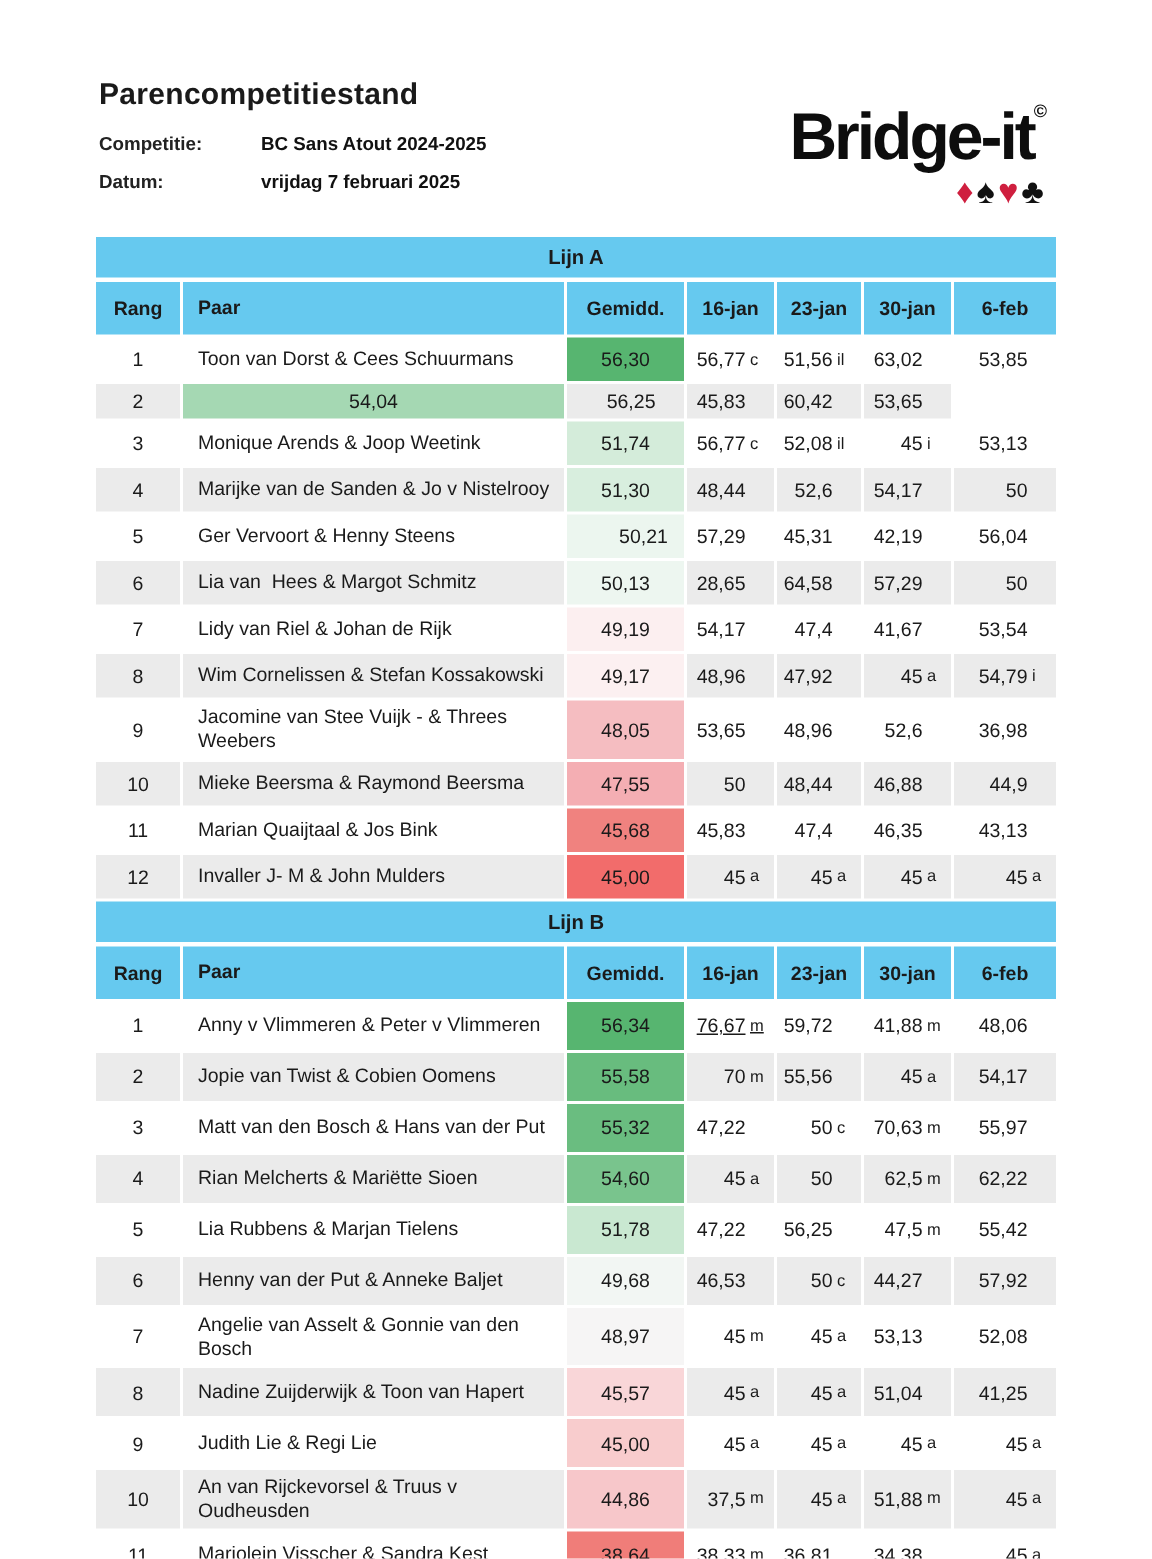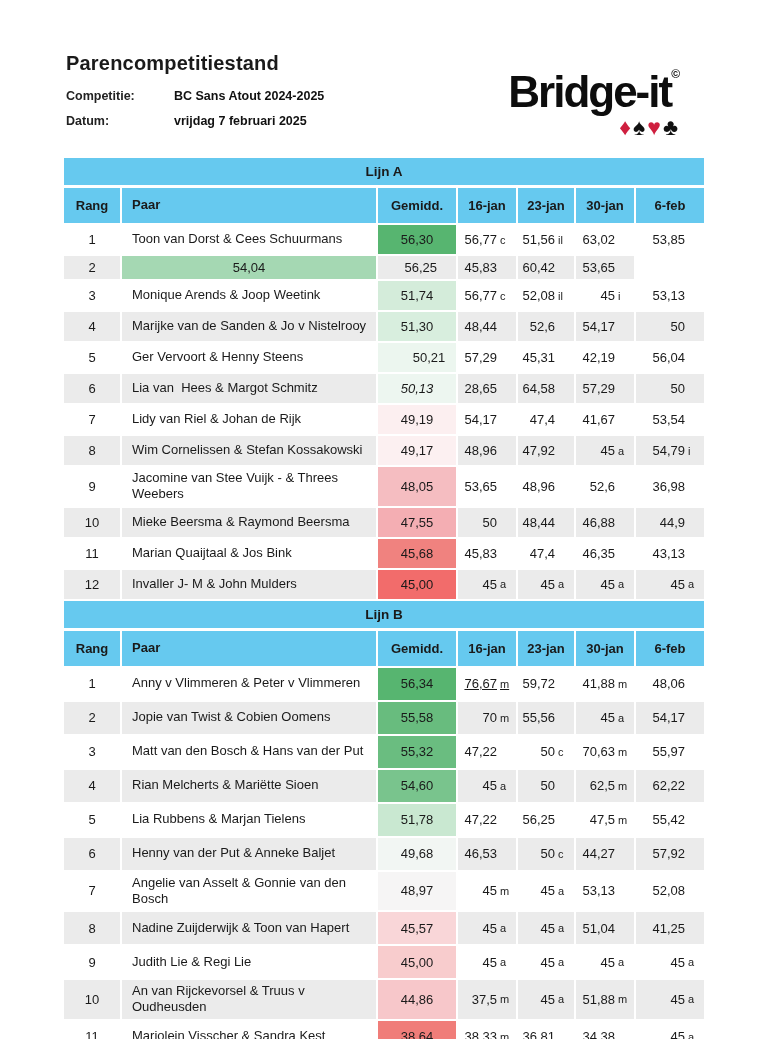--- a/index.html
+++ b/index.html
@@ -9,21 +9,21 @@
     color:#1a1a1a;-webkit-font-smoothing:antialiased;
   }
   .doc{position:relative;width:640px;margin:0 auto;padding-top:52px;}
 
   
   .doc-header{position:relative;height:100px;margin-bottom:6px;}
   .doc-title{font-size:20px;font-weight:bold;letter-spacing:.2px;margin:0 0 14px 2px;}
   .meta-row{display:flex;margin:0 0 11px 2px;font-size:12.5px;font-weight:bold;}
   .meta-label{width:108px;color:#222;}
   .meta-value{color:#111;}
-  .logo{position:absolute;top:18px;right:24px;text-align:right;line-height:1;}
+  .logo{position:absolute;top:18px;right:6px;text-align:right;line-height:1;}
   .logo-text{font-size:44px;font-weight:bold;letter-spacing:-2px;color:#0d0d0d;white-space:nowrap;}
   .logo-copy{font-size:12px;font-weight:bold;vertical-align:top;letter-spacing:0;position:relative;top:-2px;}
   .logo-suits{margin-top:2px;font-size:23px;letter-spacing:2px;white-space:nowrap;}
 
   
   .grid{
     display:grid;
     grid-template-columns:56px 254px 78px 58px 56px 58px 68px;
     column-gap:2px;background:#fff;
   }
@@ -185,21 +185,21 @@
               <div class="suf"></div>
             </div>
             <div class="cell score" style="background: rgb(255, 255, 255);">
               <div class="num">56,04</div>
               <div class="suf"></div>
             </div>
           </div>
           <div class="grid">
             <div class="cell rank" style="background: rgb(235, 235, 235);">6</div>
             <div class="cell pair" style="background: rgb(235, 235, 235);">Lia van  Hees &amp; Margot Schmitz</div>
-            <div class="cell avg" style="background: rgb(237, 246, 240); font-style: italic;">50,13</div>
+            <div class="cell avg" style="background: rgb(237, 246, 240);">50,13</div>
             <div class="cell score" style="background: rgb(235, 235, 235);">
               <div class="num">28,65</div>
               <div class="suf"></div>
             </div>
             <div class="cell score" style="background: rgb(235, 235, 235);">
               <div class="num">64,58</div>
               <div class="suf"></div>
             </div>
             <div class="cell score" style="background: rgb(235, 235, 235);">
               <div class="num">57,29</div>

